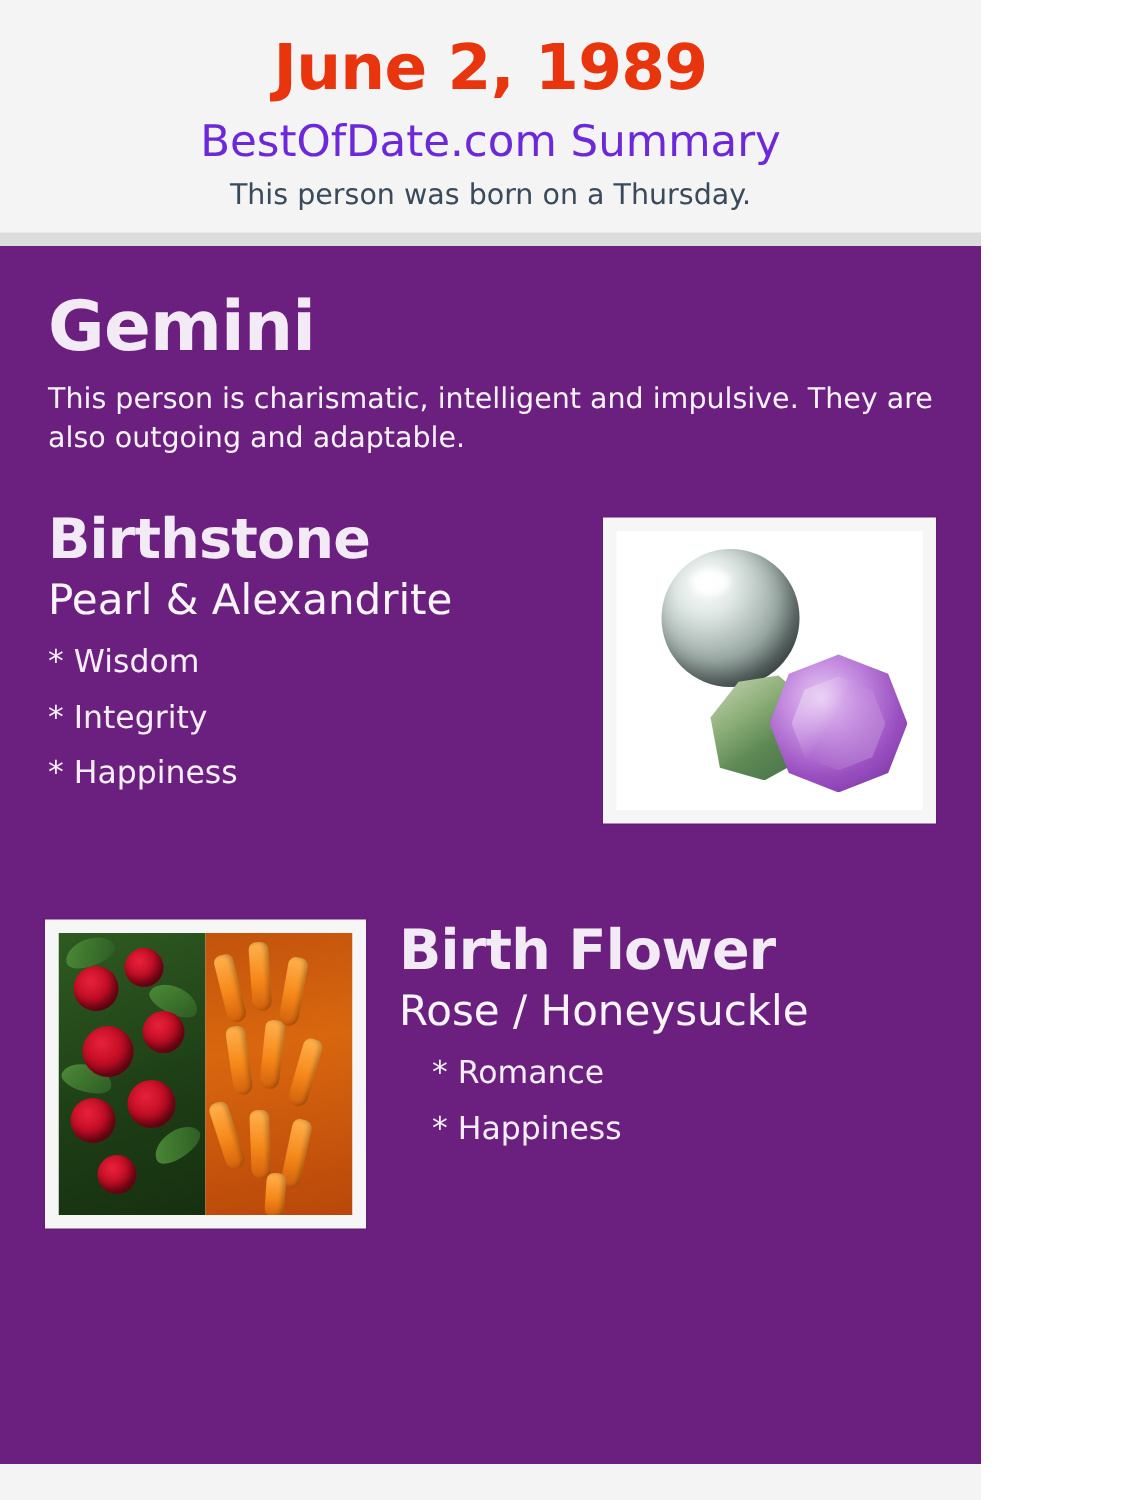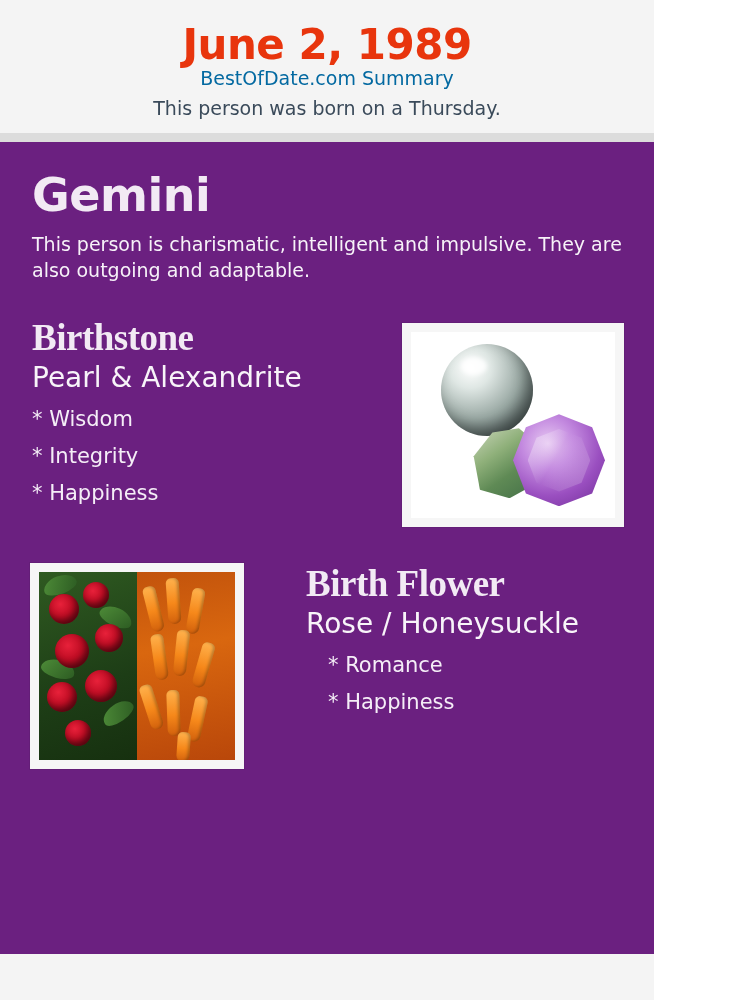--- a/index.html
+++ b/index.html
@@ -26,22 +26,23 @@
     text-align: center;
   }
   .date-title {
     color: #e8350d;
     font-size: 42px;
     font-weight: bold;
     line-height: 1.08;
     letter-spacing: -0.5px;
   }
   .site-summary {
-    color: #0369a1;
-    font-size: 19px;
+    color: #6d28d9;
+    font-size: 29px;
+    margin-top: 10px;
     font-weight: normal;
   }
   .born-line {
     color: #3a4a5a;
     font-size: 19px;
     margin-top: 8px;
   }
   .header-rule {
     height: 9px;
     background: #dcdcdc;
@@ -81,21 +82,20 @@
   .stone-text {
     flex: 1 1 auto;
     padding-left: 2px;
   }
   .block-title {
     font-size: 37px;
     font-weight: bold;
     color: #f2eaf4;
     line-height: 1.05;
     letter-spacing: -0.5px;
-    font-family: Liberation Serif, serif;
   }
   .block-sub {
     font-size: 28px;
     color: #f8f4f9;
     margin-top: 4px;
     line-height: 1.15;
   }
   .bullet {
     font-size: 21px;
     color: #f5eef7;
@@ -163,22 +163,21 @@
     left: 16%; top: 16%;
     width: 68%; height: 68%;
     background: linear-gradient(120deg, rgba(255,255,255,0.45) 0%, rgba(255,255,255,0) 45%, rgba(255,255,255,0.25) 100%);
     clip-path: polygon(50% 0%, 86% 14%, 100% 50%, 86% 86%, 50% 100%, 14% 86%, 0% 50%, 14% 14%);
   }
 
   
   .flower-row {
     display: flex;
     align-items: flex-start;
-    margin-top: 36px;
-    gap: 40px;
+    margin-top: 64px;
   }
   .flower-frame { width: 214px; margin-right: 22px; }
   .flower-img {
     width: 100%;
     height: 188px;
     display: flex;
     overflow: hidden;
   }
   .flower-left {
     width: 50%;

